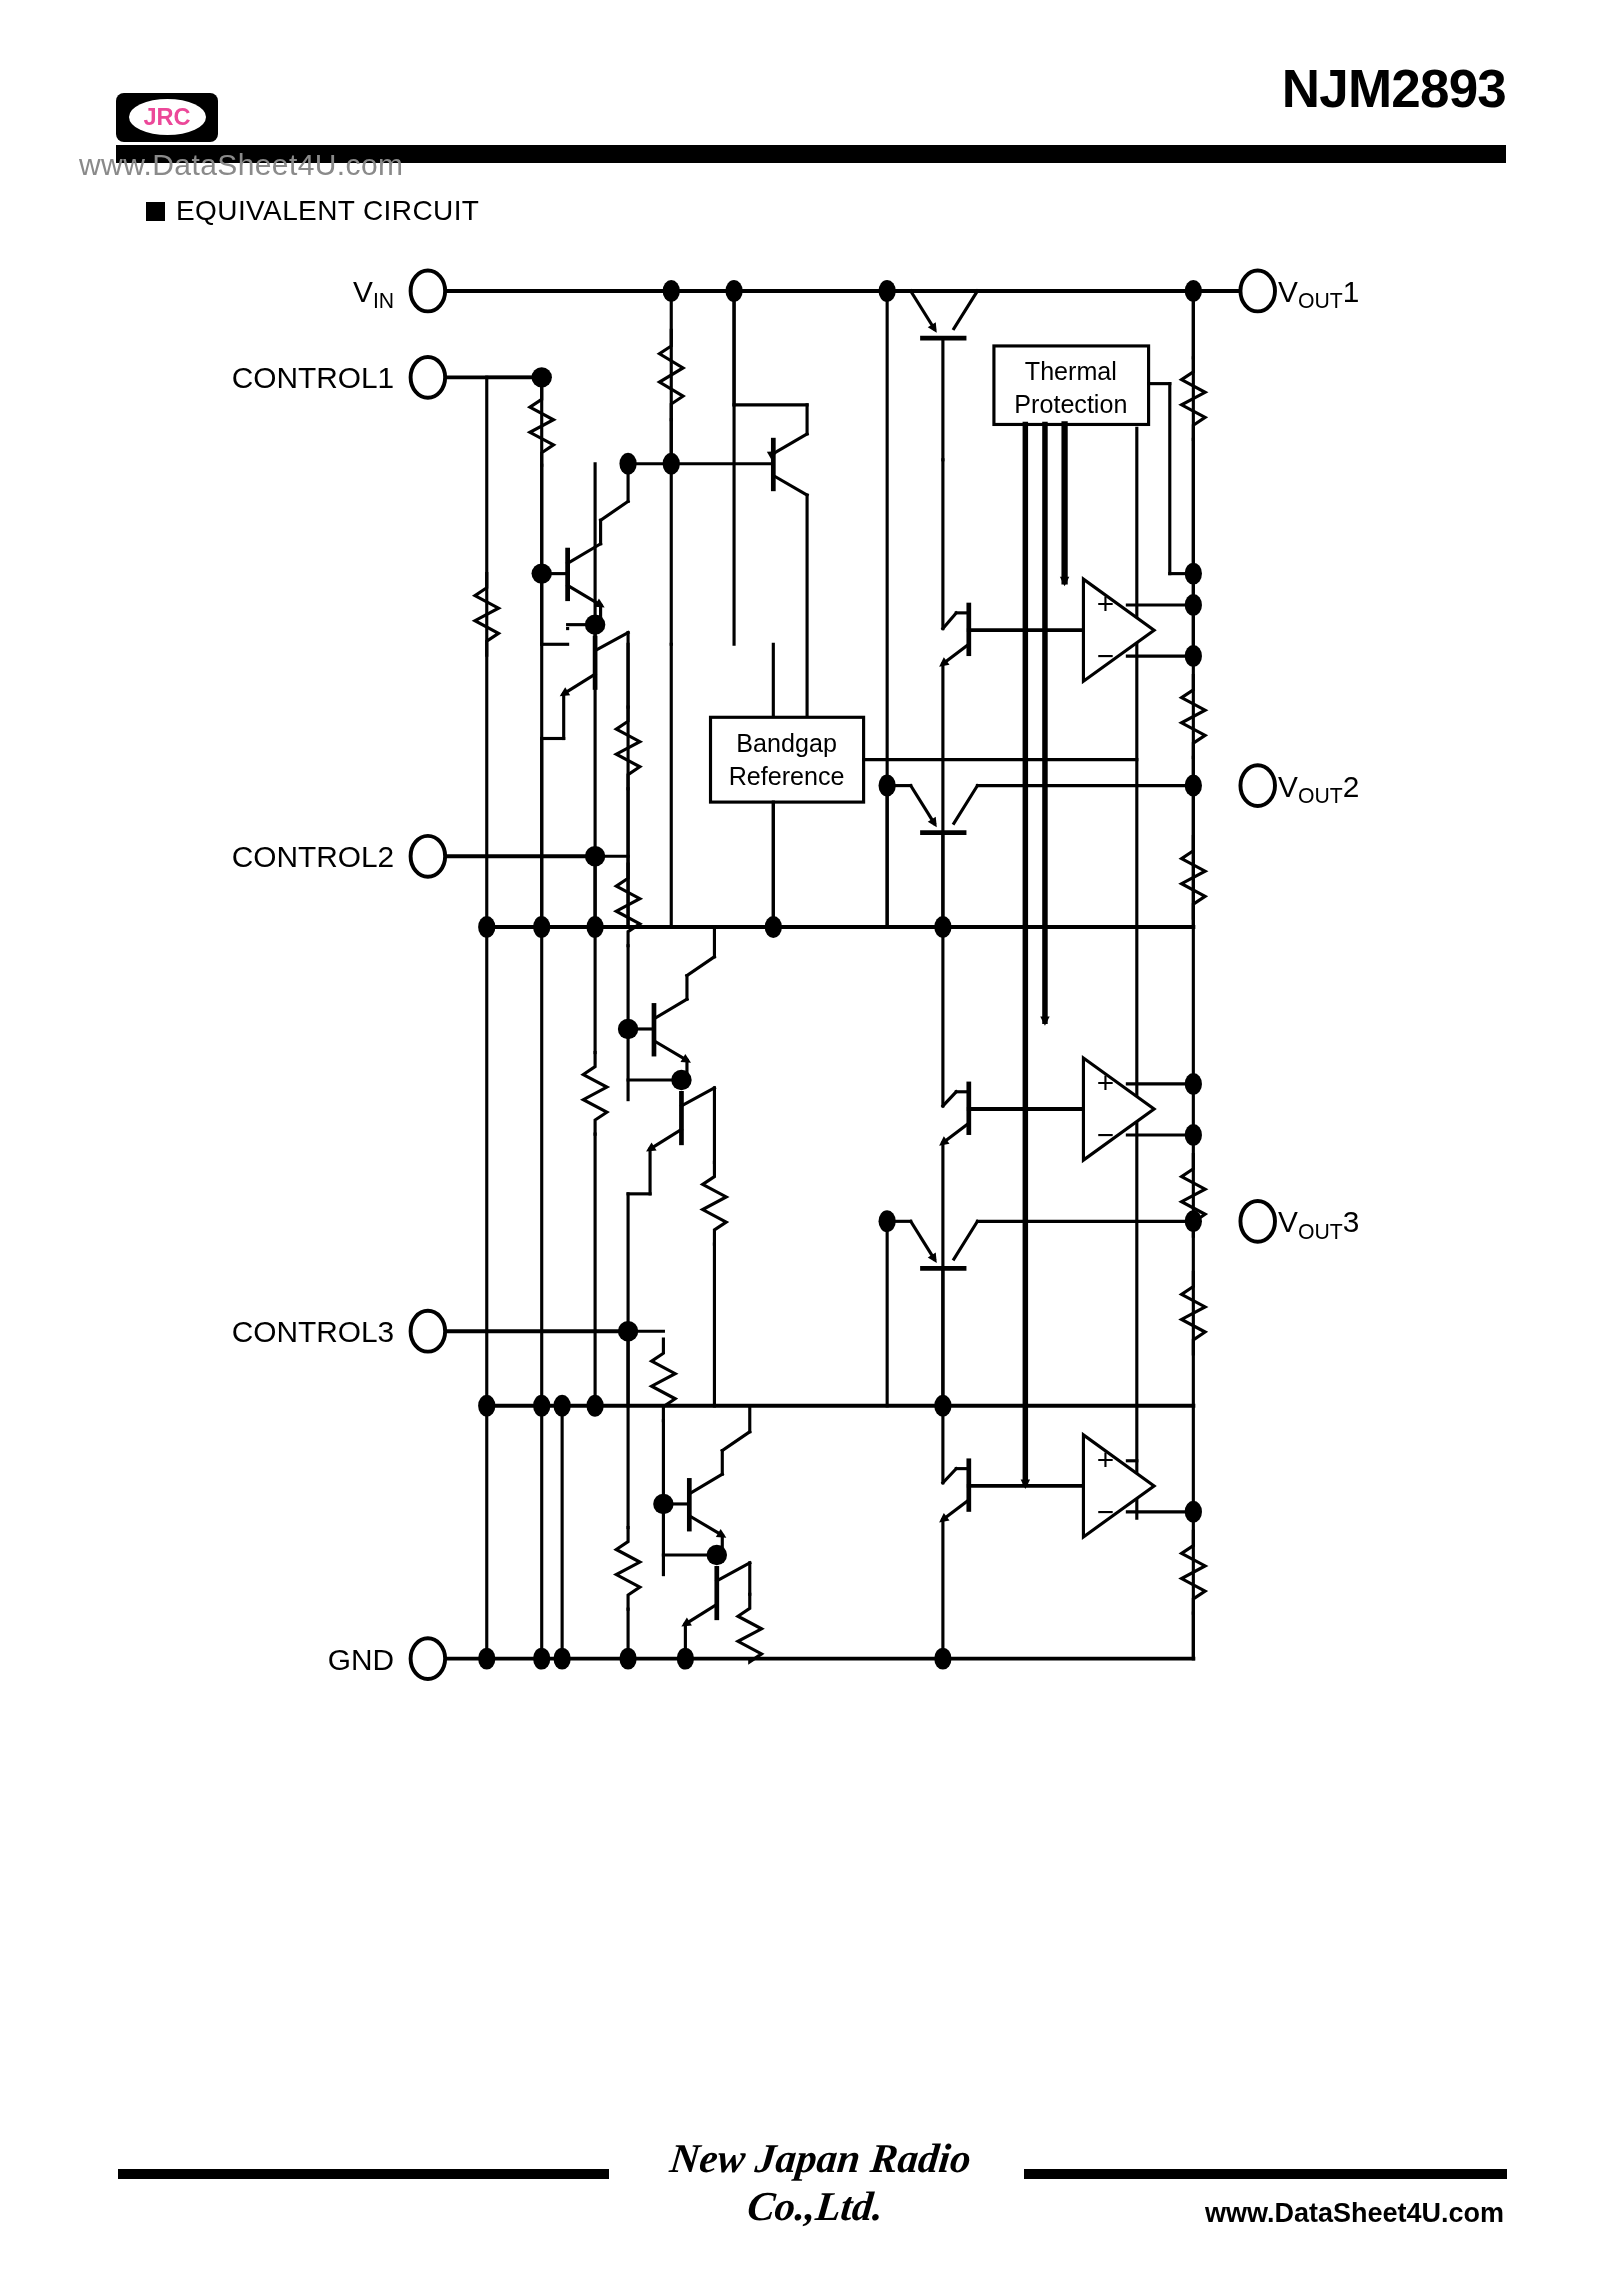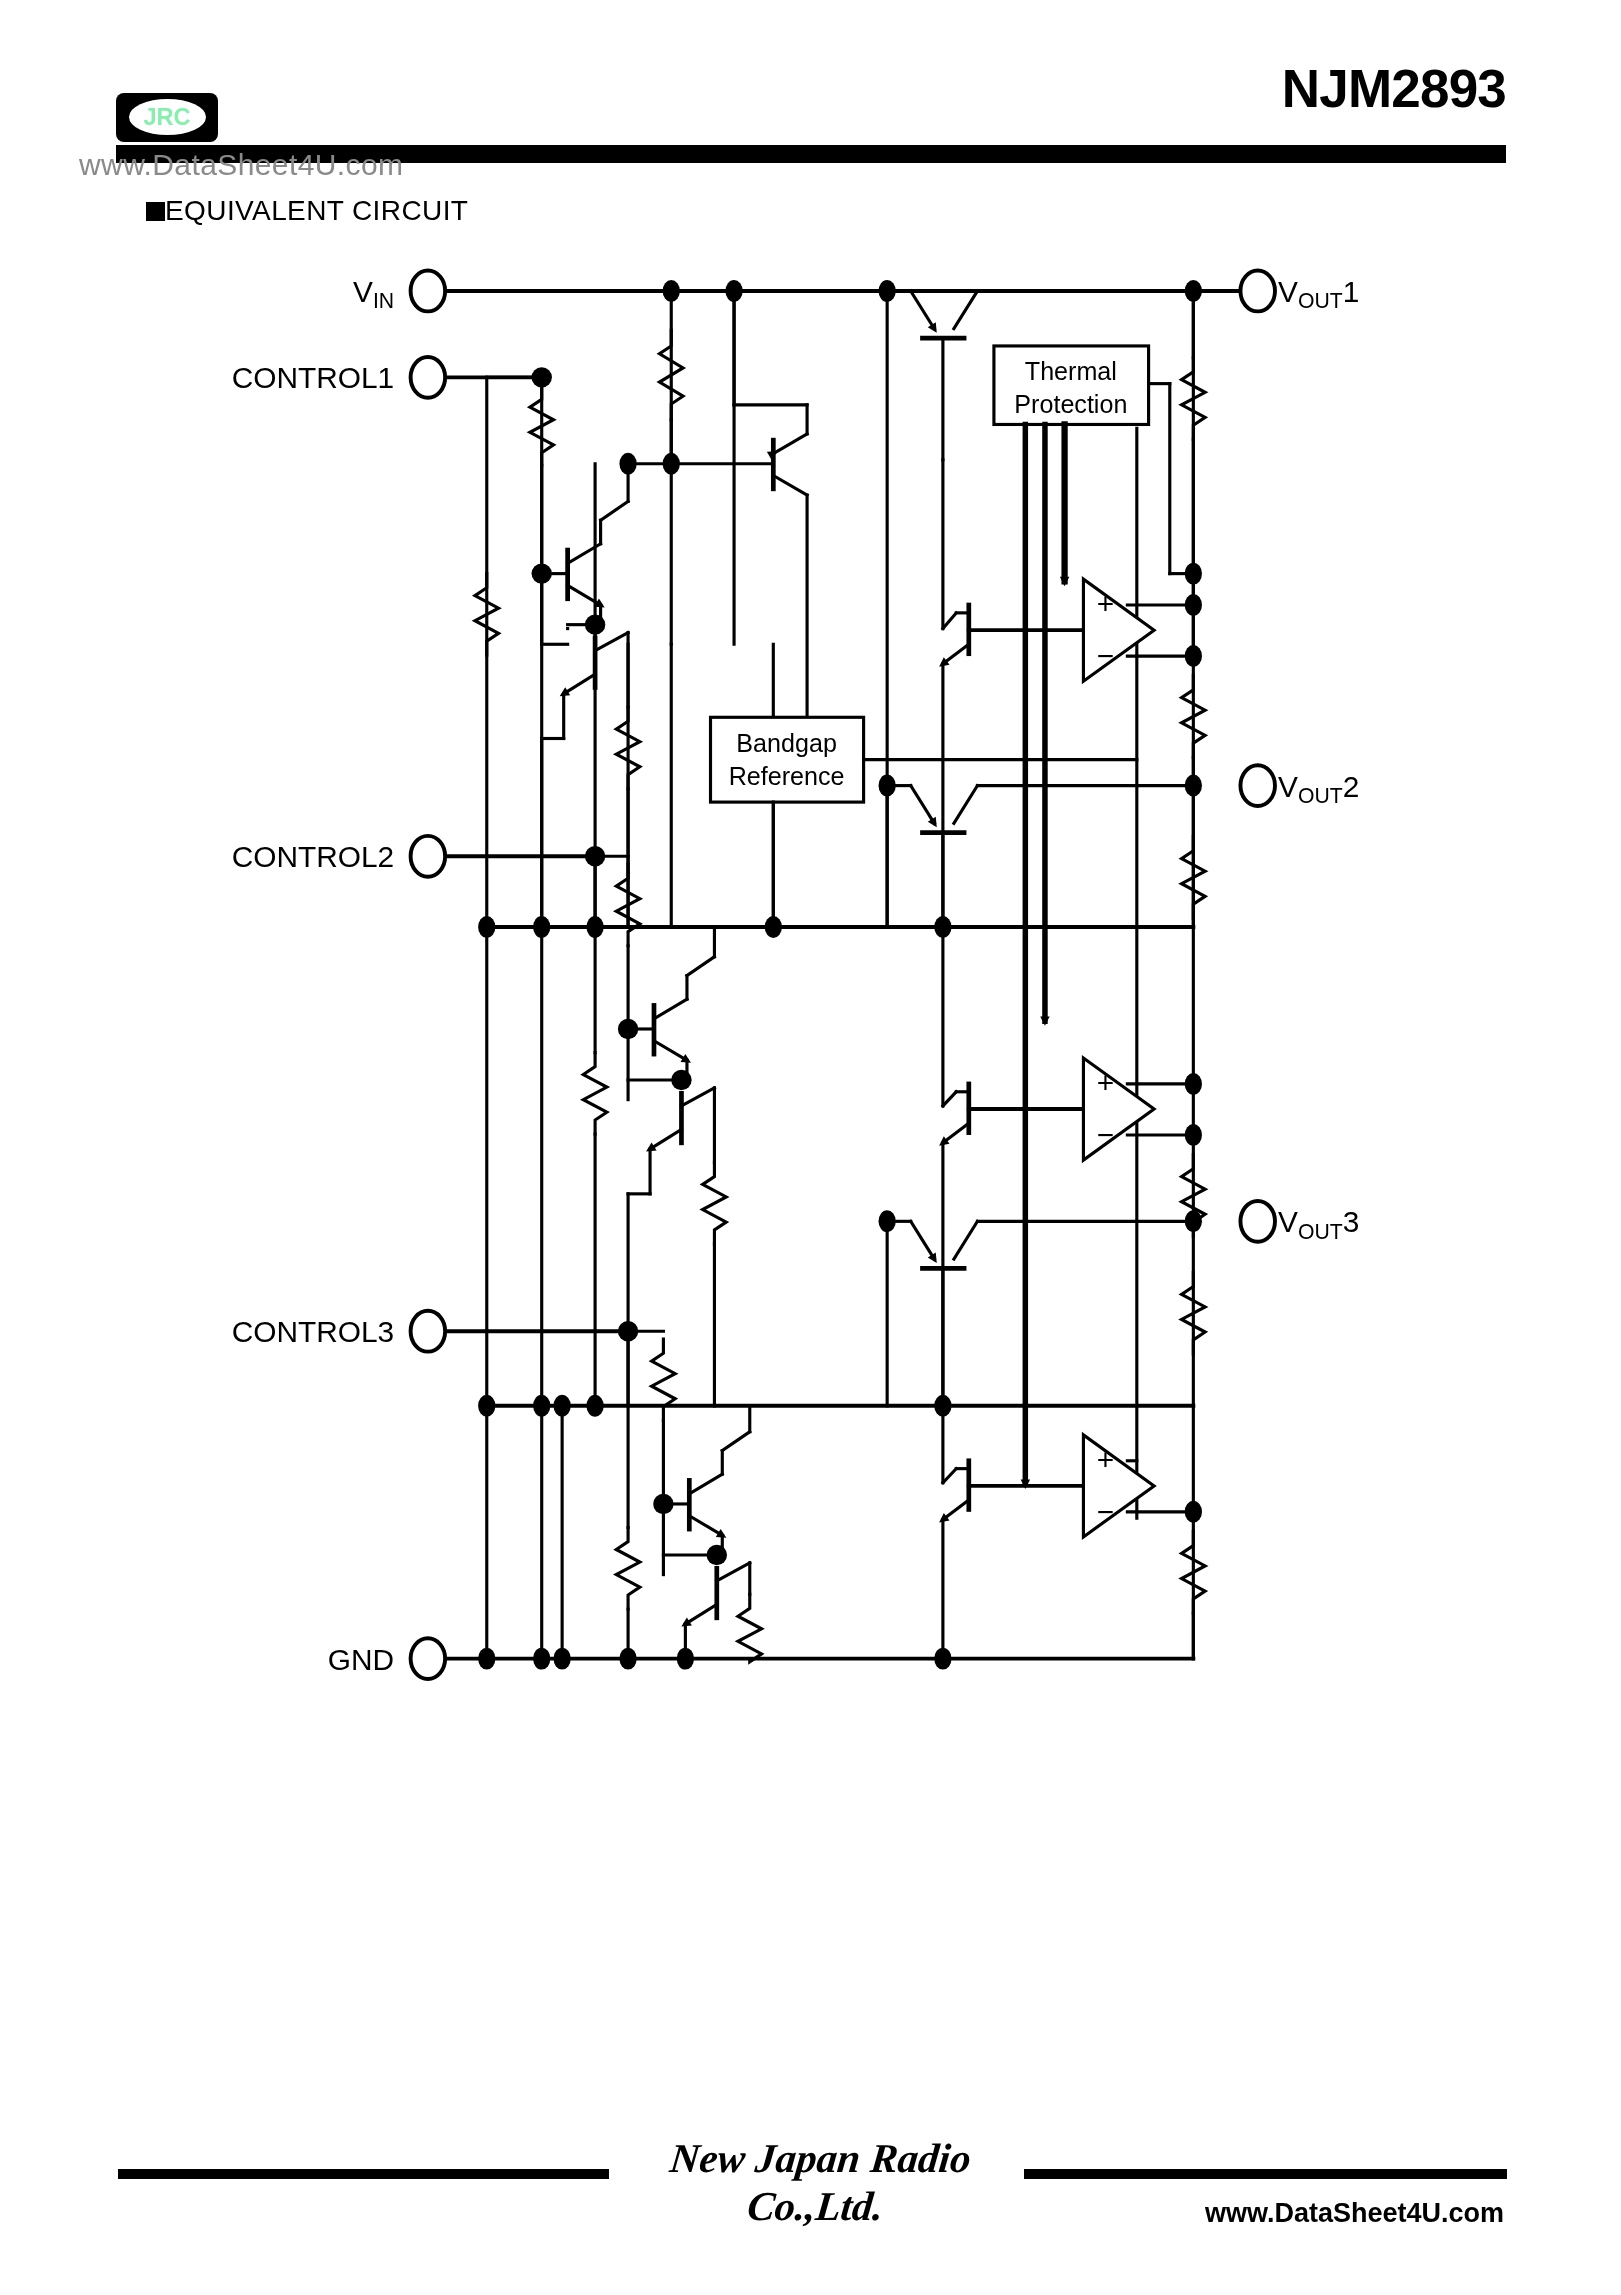--- a/index.html
+++ b/index.html
@@ -18,21 +18,21 @@
     width:102px; height:49px;
     background:#000; border-radius:7.9px;
   }
   .hdr-logo .oval {
     position:absolute; left:12.6px; top:6.3px; width:77px; height:36px;
     background:#fff; border-radius:50%;
   }
   .hdr-logo .jrc {
     position:absolute; left:0; top:0; width:102px; height:49px;
     display:flex; align-items:center; justify-content:center;
-    font-weight:bold; font-size:23.6px; letter-spacing:0px; color:#86efac;
+    font-weight:bold; font-size:23.6px; letter-spacing:0px; color:#ec4899;
     font-family:"Liberation Sans", sans-serif;
   }
   .hdr-bar {
     position:absolute; left:116px; top:145px; width:1390px; height:18px;
     background:#000;
   }
   .hdr-part {
     position:absolute; right:116px; top:58px;
     font-size:53px; font-weight:bold; letter-spacing:-0.8px;
     font-family:"Liberation Sans", sans-serif;
@@ -41,21 +41,21 @@
     position:absolute; left:79px; top:148px;
     font-size:30px; color:#8a8a8a;
     font-family:"Liberation Sans", sans-serif;
     letter-spacing:0.4px;
   }
 
   
   .sec-title {
     position:absolute; left:118px; top:195px;
     font-size:28px; letter-spacing:0.4px;
-    display:flex; align-items:center; padding-left:28px;
+    display:flex; align-items:center; gap:11px;padding-left:28px;
   }
   .sec-title .sq { width:19px; height:19px; background:#000; display:inline-block; }
 
   
   .circuit { position:absolute; left:0; top:236px; width:1528px; height:1531px; }
 
   
   .ft-rule-left {
     position:absolute; left:118px; top:2169px; width:491px; height:10.2px; background:#000;
   }

